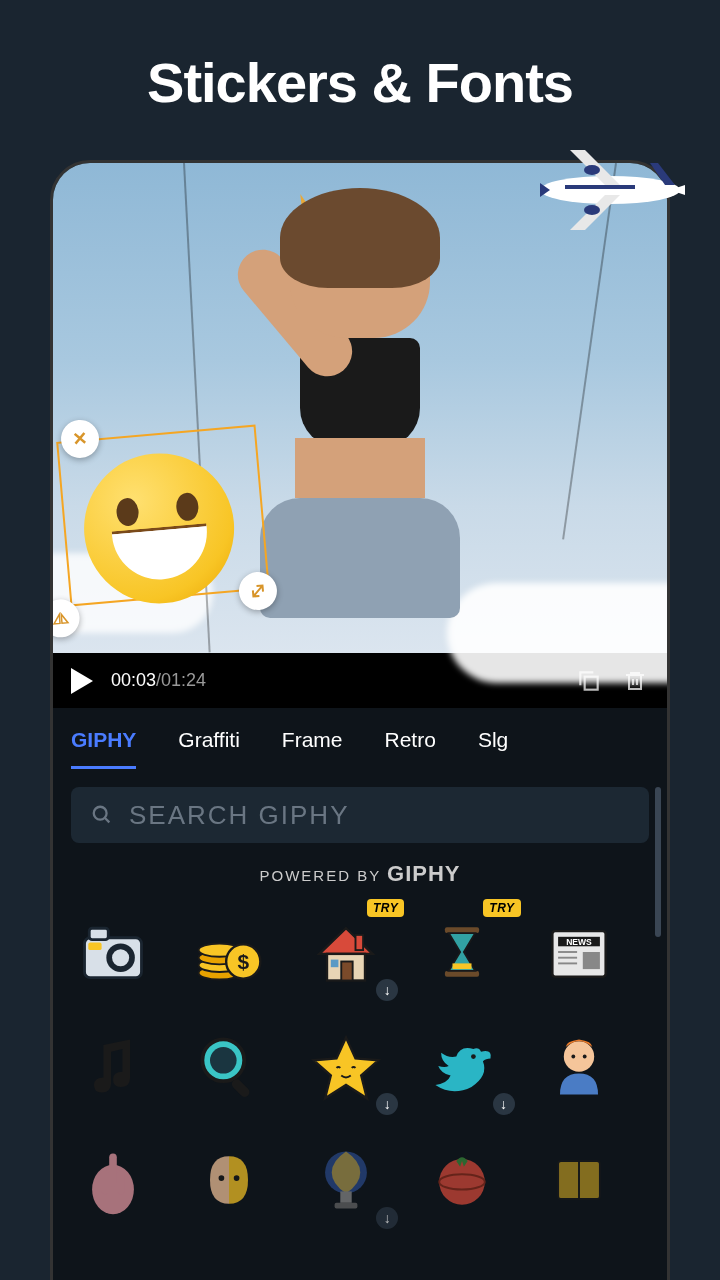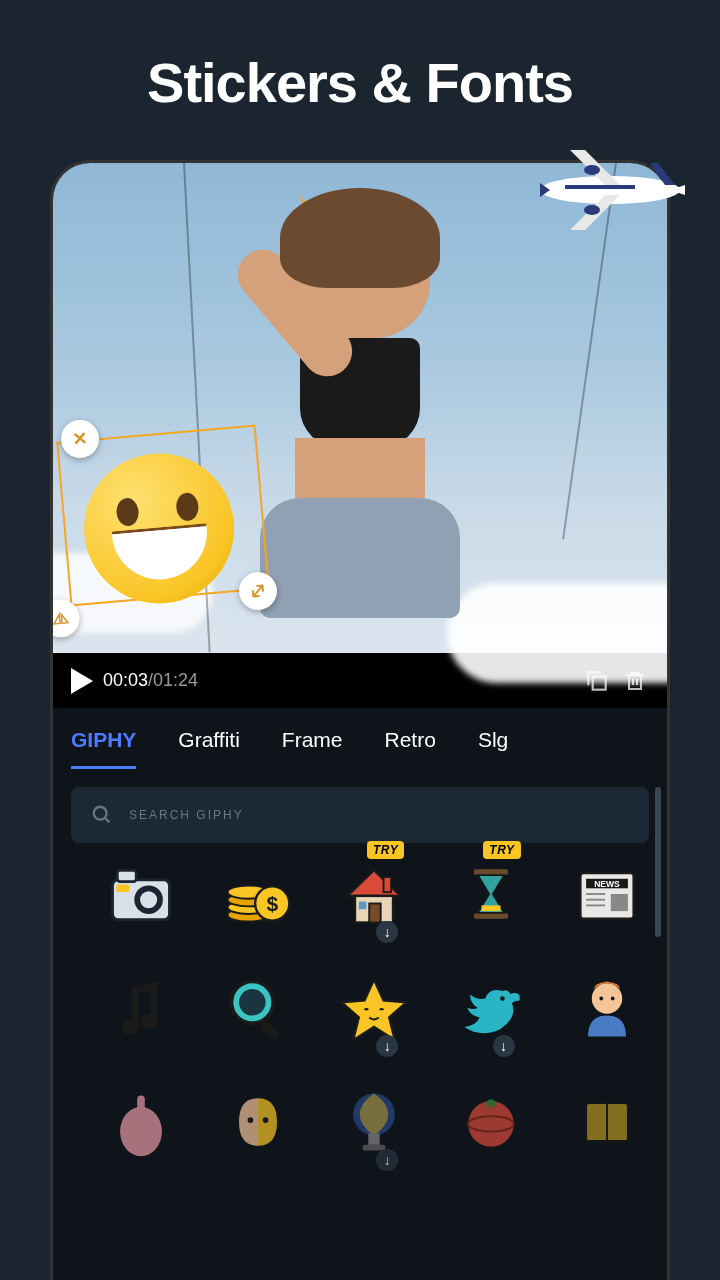--- a/index.html
+++ b/index.html
@@ -92,21 +92,21 @@
 .smiley-eye { position:absolute; width:22px; height:28px; background:#5b3a1a; border-radius:50%; top:42px;}
 .smiley-eye.le { left:34px;} .smiley-eye.re { right:34px;}
 .smiley-mouth { position:absolute; width:95px; height:52px; background:#fff; border-radius:0 0 60px 60px; left:50%; transform:translateX(-50%); bottom:24px; border-top: 3px solid #7a4a1a;}
 
 .playback-bar {
   height: 55px;
   background: #000;
   display: flex;
   align-items: center;
   padding: 0 18px;
-  gap: 10px;
+  gap: 18px;
 }
 .play-btn { width:0; height:0; border-left:22px solid #fff; border-top:13px solid transparent; border-bottom:13px solid transparent; cursor:pointer;}
 .timecode { color: #fff; font-size: 18px;}
 .timecode .dur { color: #999;}
 .spacer { flex: 1;}
 .icon-btn { width:28px; height:28px; display:flex; align-items:center; justify-content:center; cursor:pointer; color:#bbb;}
 
 .tabs-row {
   display: flex;
   padding: 20px 18px 0;
@@ -139,21 +139,21 @@
   display: flex;
   align-items: center;
   padding: 0 20px;
   gap: 16px;
 }
 .search-icon { width:22px; height:22px;}
 .search-input {
   background: transparent;
   border: none;
   color: #8a96a5;
-  font-size: 12px;
+  font-size: 26px;
   letter-spacing: 2px;
   outline: none;
   flex: 1;
 }
 .search-input::placeholder { color: #6a7683; letter-spacing: 2px;}
 .powered {
   text-align: center;
   color: #ccc;
   font-size: 15px;
   letter-spacing: 2px;
@@ -163,21 +163,21 @@
 .sticker-grid {
   display: grid;
   grid-template-columns: repeat(5, 1fr);
   gap: 20px 12px;
   padding: 4px 4px 0;
 }
 .sticker-cell {
   height: 94px;
   display: flex;
   align-items: center;
-  justify-content: flex-end;
+  justify-content: flex-start;
   position: relative;
   cursor: pointer;
 }
 .sticker-svg { width: 76px; height: 76px;}
 .badge-try {
   position: absolute;
   top: -6px; right: 8px;
   background: #f8c525;
   color: #000;
   font-size: 12px;
@@ -301,20 +301,23 @@
     <div class="scroll-ind"></div>
 
     <div class="search-bar">
       <svg class="search-icon" viewBox="0 0 24 24" fill="none" stroke="#6a7683" stroke-width="2.5">
           <circle cx="10" cy="10" r="7"></circle>
           <line x1="20" y1="20" x2="15" y2="15"></line>
         </svg>
       <input class="search-input" placeholder="SEARCH GIPHY" style="">
     </div>
 
+    <div class="powered">
+      <span>POWERED BY </span><b>GIPHY</b>
+    </div>
 
     <div class="sticker-grid">
       <div class="sticker-cell">
         <svg class="sticker-svg" viewBox="0 0 80 80">
             <rect x="10" y="25" width="60" height="42" rx="6" fill="#d8e0e8" stroke="#1a2530" stroke-width="3"></rect>
             <rect x="15" y="15" width="20" height="12" rx="3" fill="#d8e0e8" stroke="#1a2530" stroke-width="3"></rect>
             <circle cx="48" cy="46" r="15" fill="#1a2530"></circle>
             <circle cx="48" cy="46" r="9" fill="#d8e0e8"></circle>
             <rect x="14" y="30" width="14" height="8" rx="2" fill="#f8c525"></rect>
           </svg>

